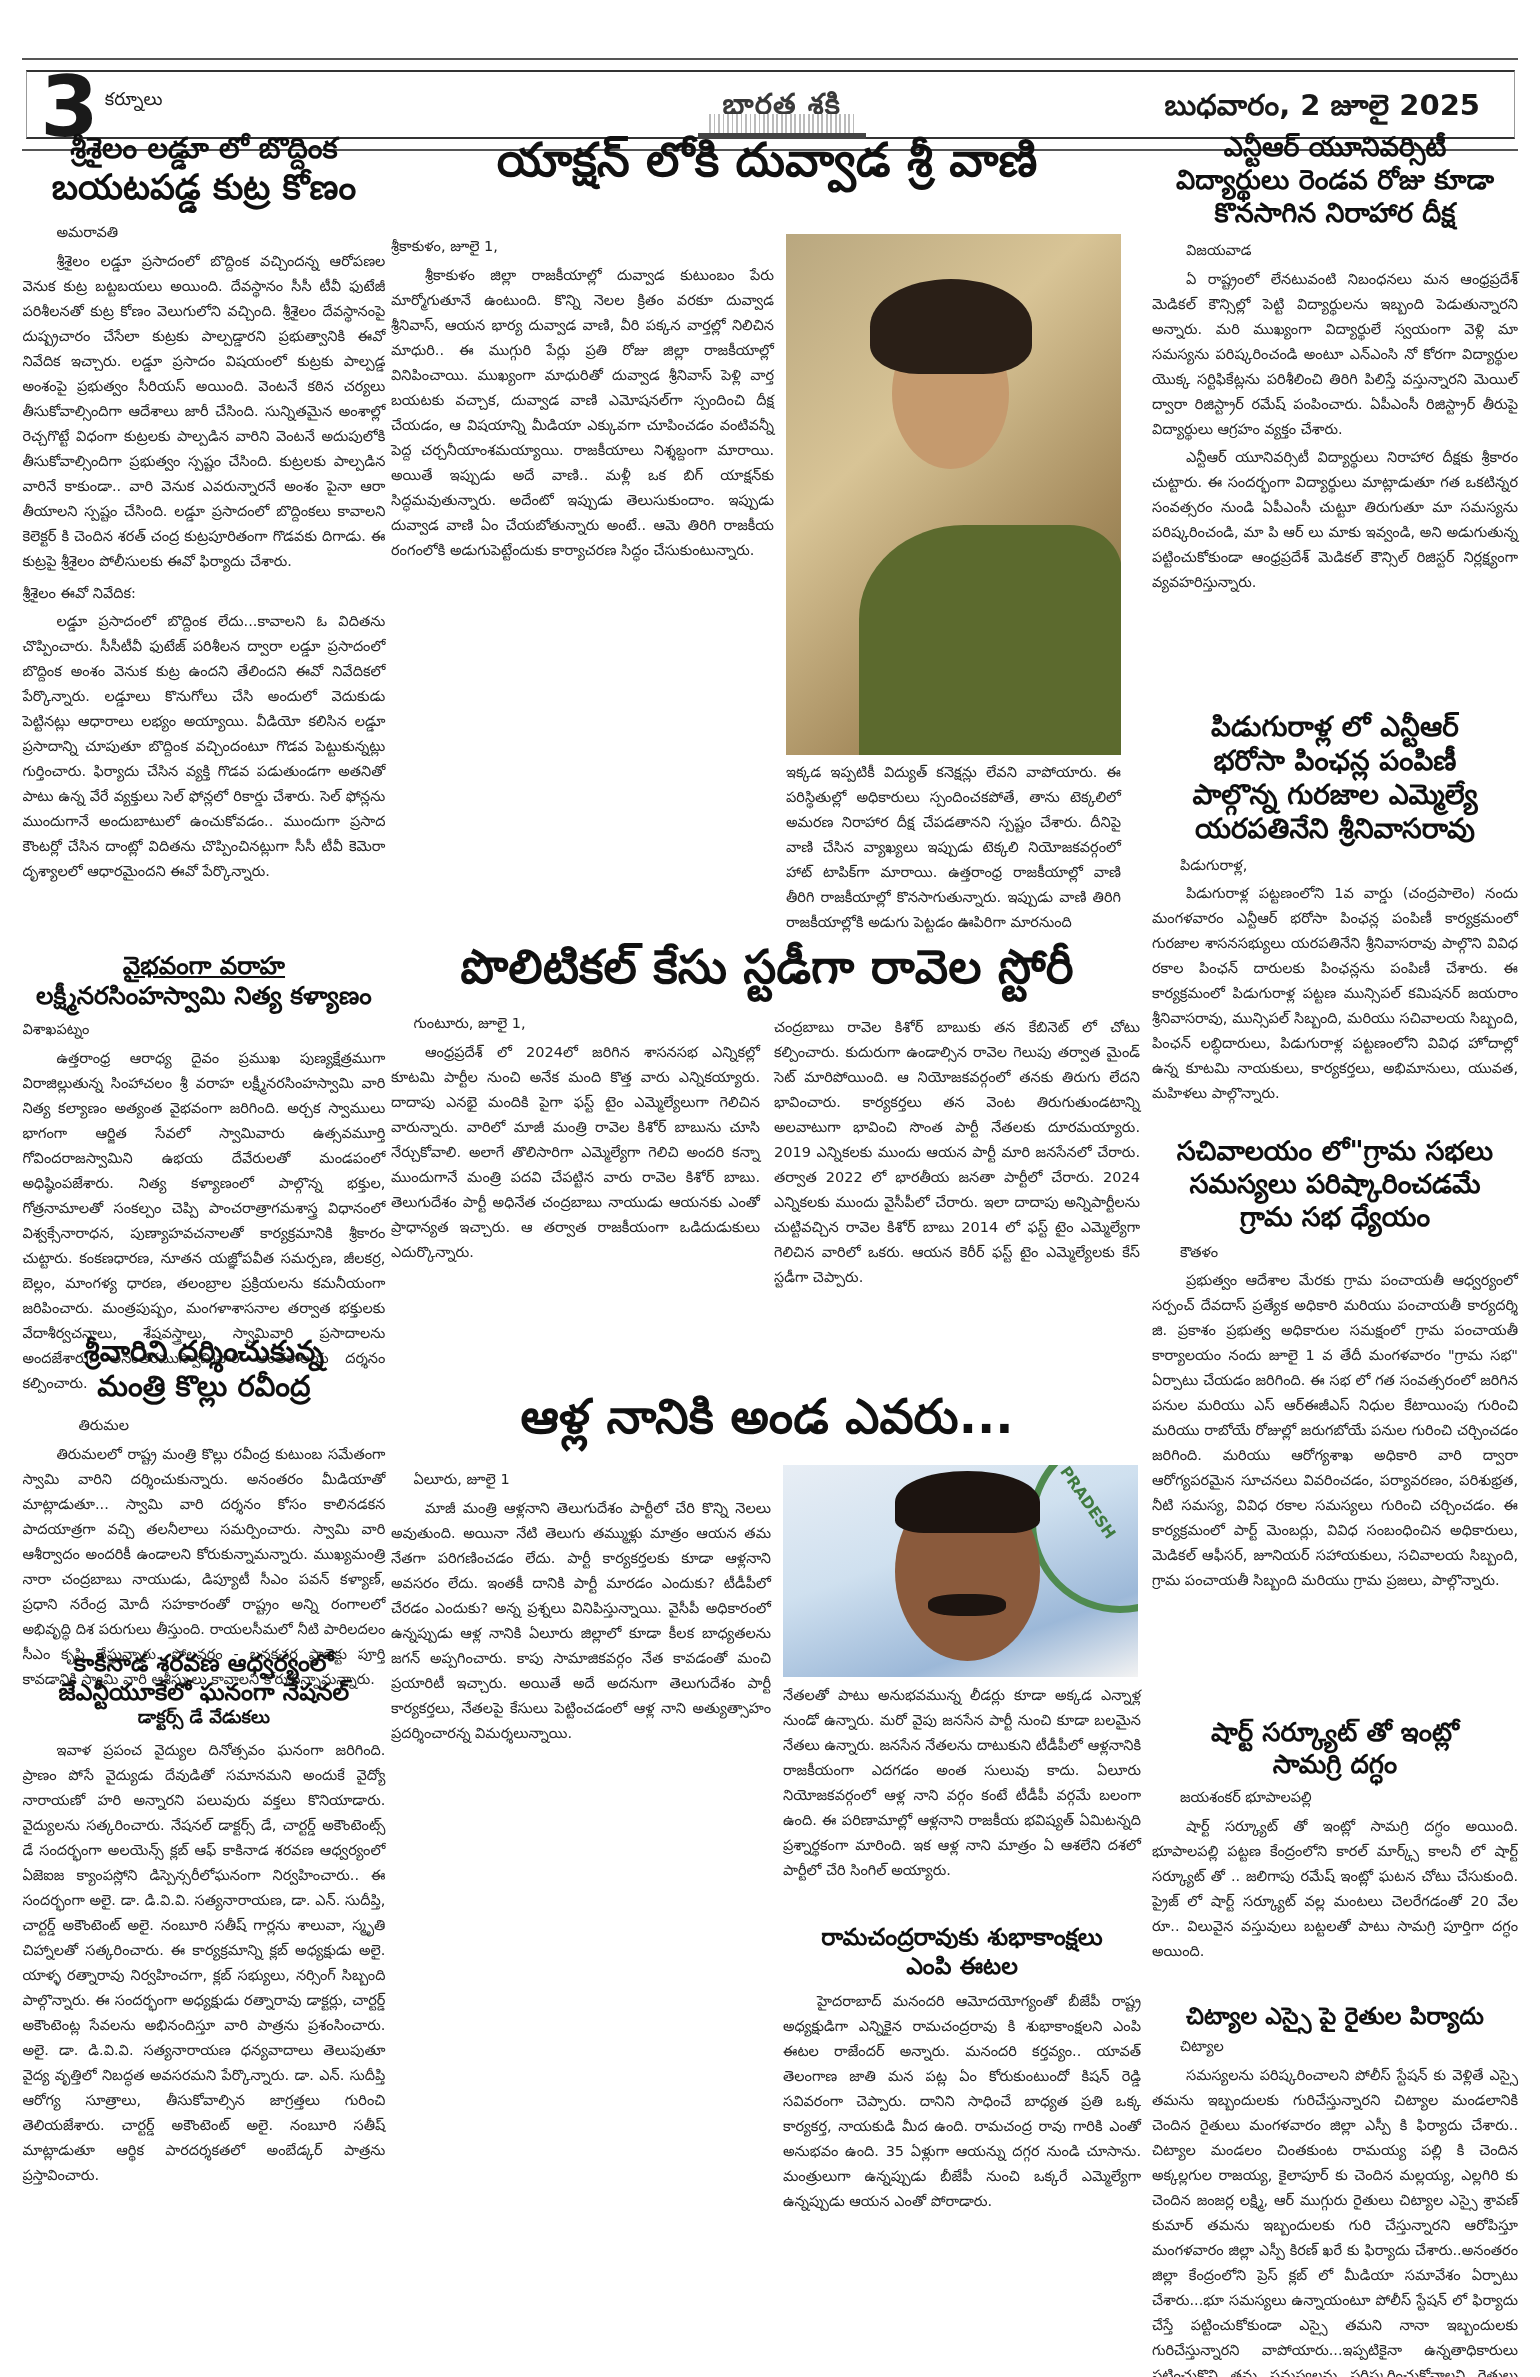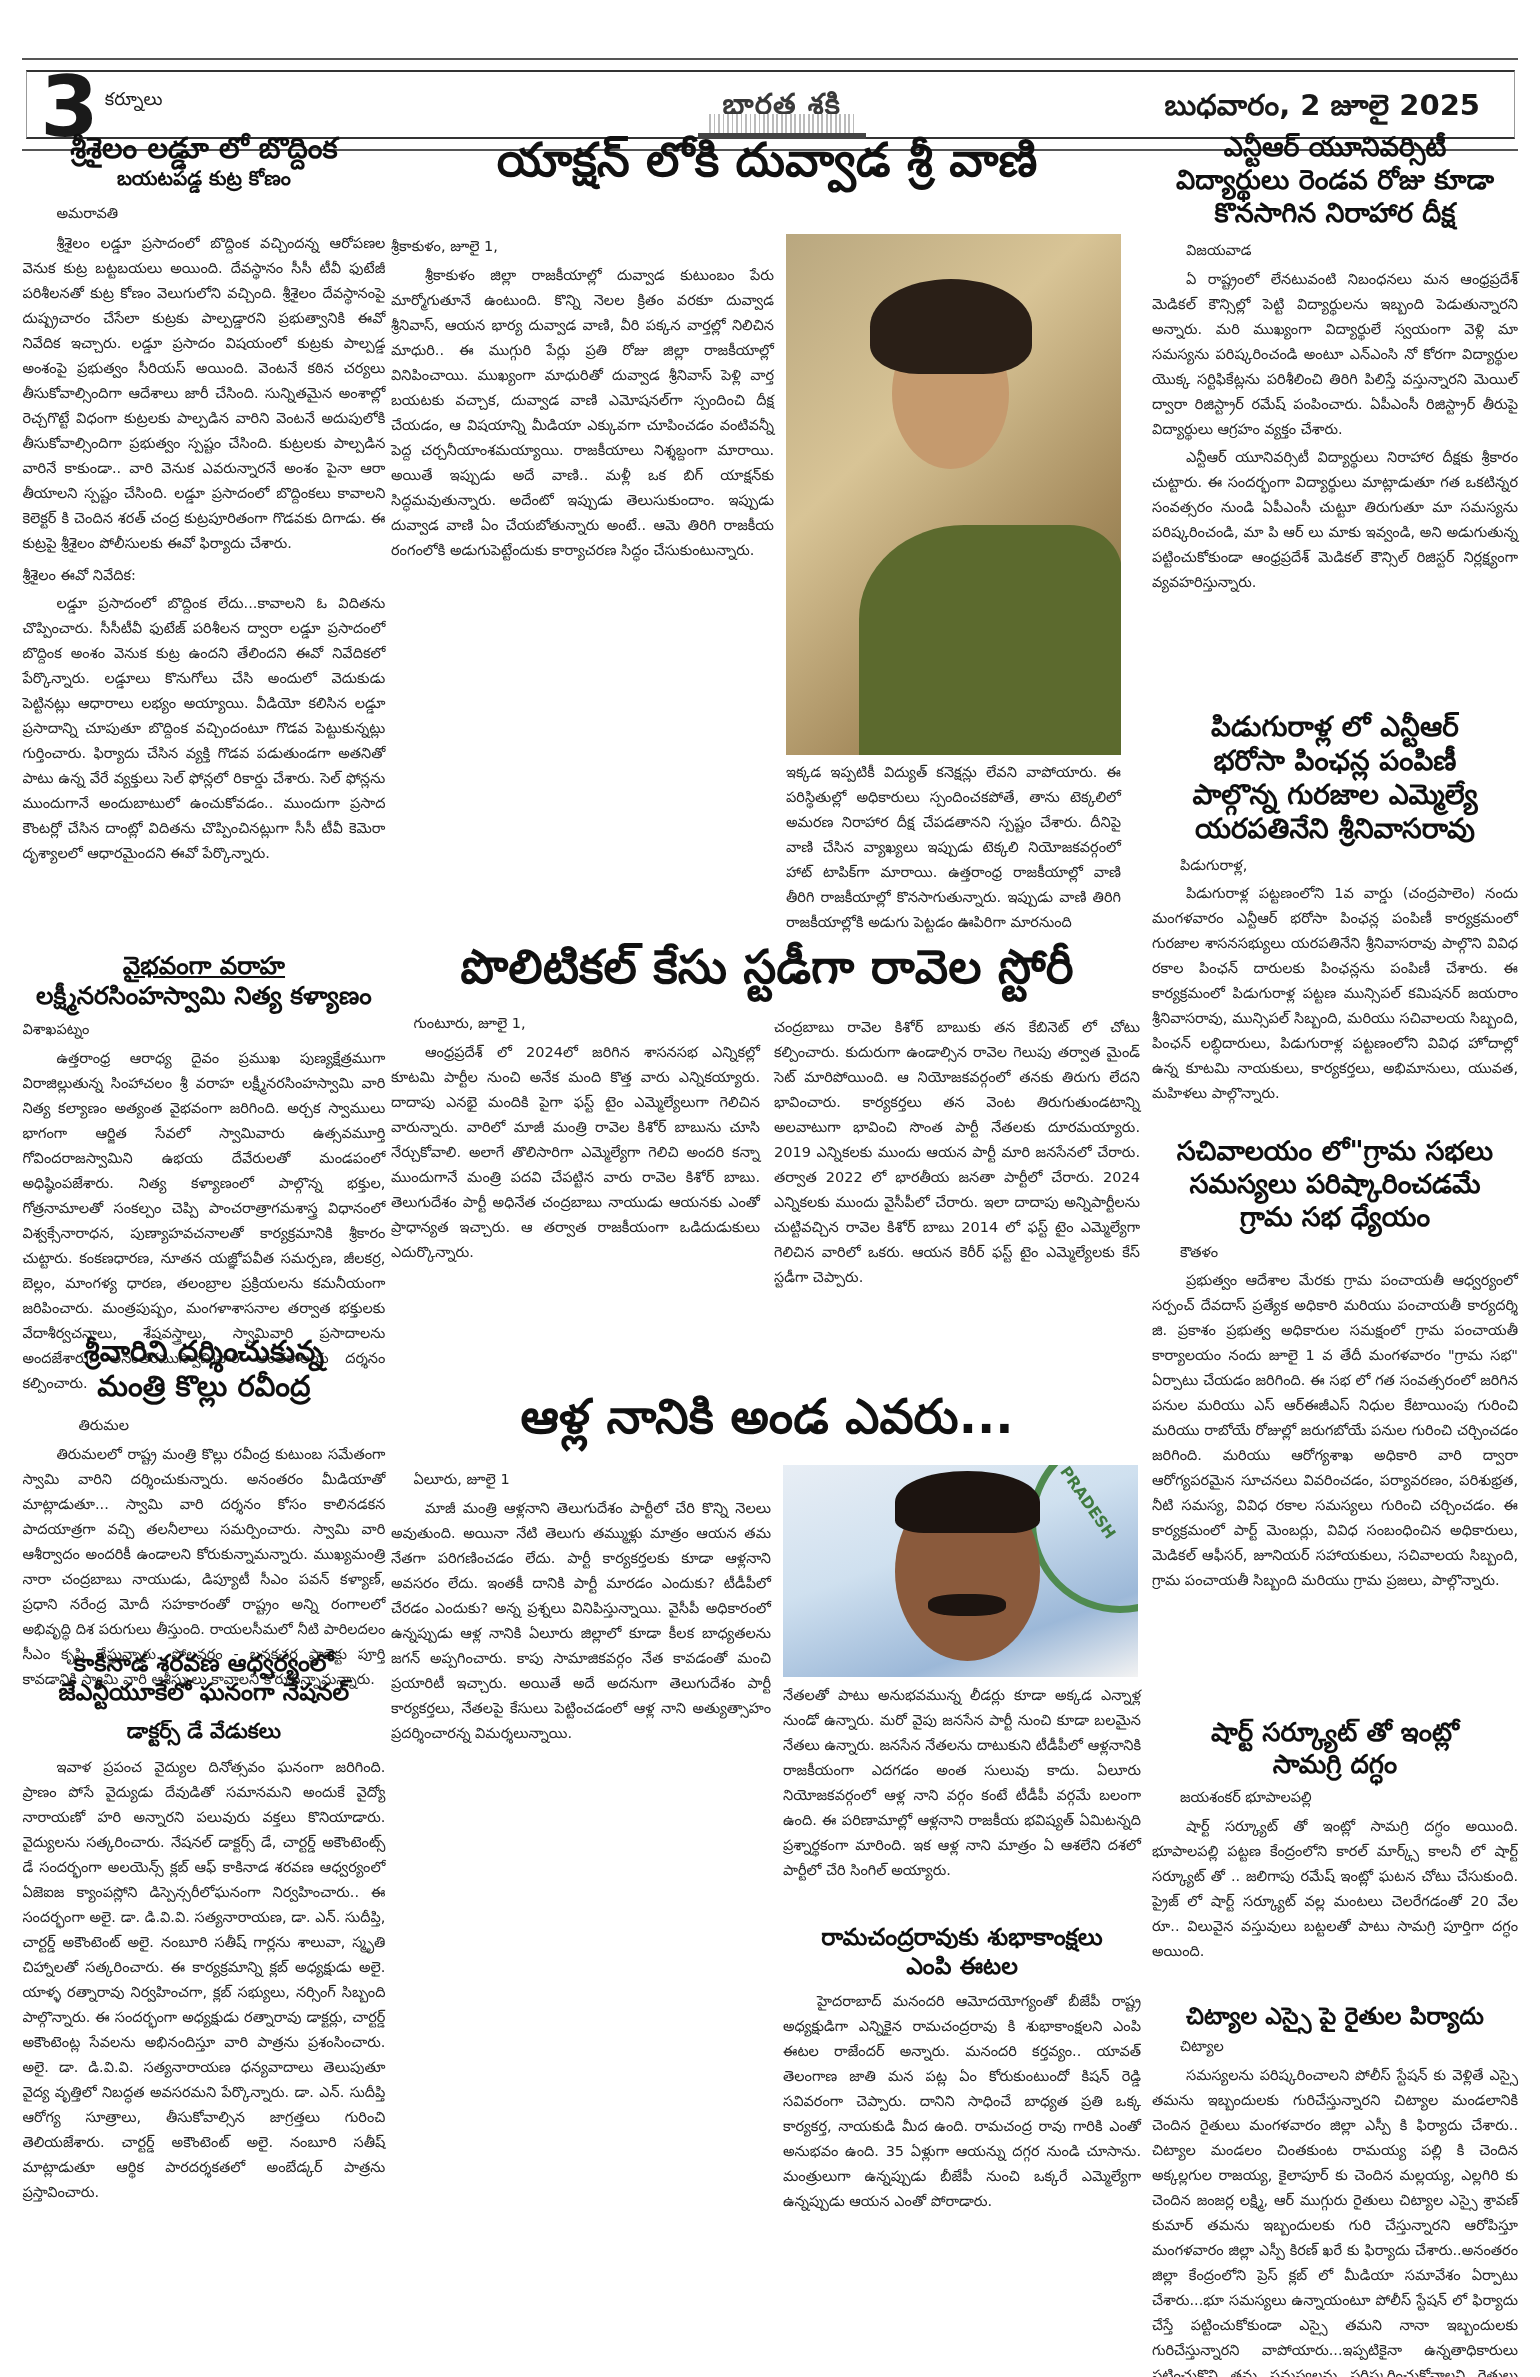--- a/index.html
+++ b/index.html
@@ -34,21 +34,21 @@
       <div class="logo-text">భారత శక్తి</div>
       <div class="logo-rays"></div>
       <div class="logo-bar"></div>
     </div>
     <div class="abs dateline">బుధవారం, 2 జూలై 2025</div>
   </div>
 </div>
 
 <div class="abs" style="left:22.4px;top:131px;width:363px;">
   <div class="headline" style="font-size:29px;">శ్రీశైలం లడ్డూ లో బొద్దింక</div>
-  <div class="headline" style="font-size:20px;">బయటపడ్డ కుట్ర కోణం</div>
+  <div class="headline" style="font-size:35px;">బయటపడ్డ కుట్ర కోణం</div>
   <div class="dateline-small" style="margin:14.5px 0 5.6px 34px;">అమరావతి</div>
   <div class="body-text">
     <p>శ్రీశైలం లడ్డూ ప్రసాదంలో బొద్దింక వచ్చిందన్న ఆరోపణల వెనుక కుట్ర బట్టబయలు అయింది. దేవస్థానం సీసీ టీవీ ఫుటేజీ పరిశీలనతో కుట్ర కోణం వెలుగులోని వచ్చింది. శ్రీశైలం దేవస్థానంపై దుష్ప్రచారం చేసేలా కుట్రకు పాల్పడ్డారని ప్రభుత్వానికి ఈవో నివేదిక ఇచ్చారు. లడ్డూ ప్రసాదం విషయంలో కుట్రకు పాల్పడ్డ అంశంపై ప్రభుత్వం సీరియస్ అయింది. వెంటనే కఠిన చర్యలు తీసుకోవాల్సిందిగా ఆదేశాలు జారీ చేసింది. సున్నితమైన అంశాల్లో రెచ్చగొట్టే విధంగా కుట్రలకు పాల్పడిన వారిని వెంటనే అదుపులోకి తీసుకోవాల్సిందిగా ప్రభుత్వం స్పష్టం చేసింది. కుట్రలకు పాల్పడిన వారినే కాకుండా.. వారి వెనుక ఎవరున్నారనే అంశం పైనా ఆరా తీయాలని స్పష్టం చేసింది. లడ్డూ ప్రసాదంలో బొద్దింకలు కావాలని కెలెక్టర్ కి చెందిన శరత్ చంద్ర కుట్రపూరితంగా గొడవకు దిగాడు. ఈ కుట్రపై శ్రీశైలం పోలీసులకు ఈవో ఫిర్యాదు చేశారు.</p>
     <p style="text-indent:0;margin-top:6.7px;">శ్రీశైలం ఈవో నివేదిక:</p>
     <p>లడ్డూ ప్రసాదంలో బొద్దింక లేదు...కావాలని ఓ విదితను చొప్పించారు. సీసీటీవీ ఫుటేజ్ పరిశీలన ద్వారా లడ్డూ ప్రసాదంలో బొద్దింక అంశం వెనుక కుట్ర ఉందని తేలిందని ఈవో నివేదికలో పేర్కొన్నారు. లడ్డూలు కొనుగోలు చేసి అందులో వెదుకుడు పెట్టినట్లు ఆధారాలు లభ్యం అయ్యాయి. వీడియో కలిసిన లడ్డూ ప్రసాదాన్ని చూపుతూ బొద్దింక వచ్చిందంటూ గొడవ పెట్టుకున్నట్లు గుర్తించారు. ఫిర్యాదు చేసిన వ్యక్తి గొడవ పడుతుండగా అతనితో పాటు ఉన్న వేరే వ్యక్తులు సెల్ ఫోన్లలో రికార్డు చేశారు. సెల్ ఫోన్లను ముందుగానే అందుబాటులో ఉంచుకోవడం.. ముందుగా ప్రసాద కౌంటర్లో చేసిన దాంట్లో విదితను చొప్పించినట్లుగా సీసీ టీవీ కెమెరా దృశ్యాలలో ఆధారమైందని ఈవో పేర్కొన్నారు.</p>
   </div>
 </div>
 
 <div class="abs" style="left:22.4px;top:951px;width:363px;">
   <div class="headline" style="font-size:24.6px;text-decoration:underline;">వైభవంగా వరాహ</div>
@@ -64,21 +64,21 @@
   <div class="headline" style="font-size:29px;">మంత్రి కొల్లు రవీంద్ర</div>
   <div class="dateline-small" style="margin:12.3px 0 4.5px 56px;">తిరుమల</div>
   <div class="body-text">
     <p>తిరుమలలో రాష్ట్ర మంత్రి కొల్లు రవీంద్ర కుటుంబ సమేతంగా స్వామి వారిని దర్శించుకున్నారు. అనంతరం మీడియాతో మాట్లాడుతూ... స్వామి వారి దర్శనం కోసం కాలినడకన పాదయాత్రగా వచ్చి తలనీలాలు సమర్పించారు. స్వామి వారి ఆశీర్వాదం అందరికీ ఉండాలని కోరుకున్నామన్నారు. ముఖ్యమంత్రి నారా చంద్రబాబు నాయుడు, డిప్యూటీ సీఎం పవన్ కళ్యాణ్, ప్రధాని నరేంద్ర మోదీ సహకారంతో రాష్ట్రం అన్ని రంగాలలో అభివృద్ధి దిశ పరుగులు తీస్తుంది. రాయలసీమలో నీటి పారిలదలం సీఎం కృషి చేస్తున్నారు. పోలవరం - బనకచర్ల ప్రాజెక్టు పూర్తి కావడానికి స్వామి వారి ఆశీస్సులు కావాలని కోరుకున్నామన్నారు.</p>
   </div>
 </div>
 
 <div class="abs" style="left:22.4px;top:1649px;width:363px;">
   <div class="headline" style="font-size:23.5px;">కాకినాడ శరవణ ఆధ్వర్యంలో</div>
   <div class="headline" style="font-size:23.5px;">జేఎన్టీయూకేలో ఘనంగా నేషనల్</div>
-  <div class="headline" style="font-size:21px;margin-top:13px;">డాక్టర్స్ డే వేడుకలు</div>
+  <div class="headline" style="font-size:18px;">డాక్టర్స్ డే వేడుకలు</div>
   <div class="body-text" style="margin-top:10px;">
     <p>ఇవాళ ప్రపంచ వైద్యుల దినోత్సవం ఘనంగా జరిగింది. ప్రాణం పోసే వైద్యుడు దేవుడితో సమానమని అందుకే వైద్యో నారాయణో హరి అన్నారని పలువురు వక్తలు కొనియాడారు. వైద్యులను సత్కరించారు. నేషనల్ డాక్టర్స్ డే, చార్టర్డ్ అకౌంటెంట్స్ డే సందర్భంగా అలయెన్స్ క్లబ్ ఆఫ్ కాకినాడ శరవణ ఆధ్వర్యంలో ఏజెఐజ క్యాంపస్లోని డిస్పెన్సరీలోఘనంగా నిర్వహించారు.. ఈ సందర్భంగా అలై. డా. డి.వి.వి. సత్యనారాయణ, డా. ఎన్. సుదీప్తి, చార్టర్డ్ అకౌంటెంట్ అలై. నంబూరి సతీష్ గార్లను శాలువా, స్మృతి చిహ్నాలతో సత్కరించారు. ఈ కార్యక్రమాన్ని క్లబ్ అధ్యక్షుడు అలై. యాళ్ళ రత్నారావు నిర్వహించగా, క్లబ్ సభ్యులు, నర్సింగ్ సిబ్బంది పాల్గొన్నారు. ఈ సందర్భంగా అధ్యక్షుడు రత్నారావు డాక్టర్లు, చార్టర్డ్ అకౌంటెంట్ల సేవలను అభినందిస్తూ వారి పాత్రను ప్రశంసించారు. అలై. డా. డి.వి.వి. సత్యనారాయణ ధన్యవాదాలు తెలుపుతూ వైద్య వృత్తిలో నిబద్ధత అవసరమని పేర్కొన్నారు. డా. ఎన్. సుదీప్తి ఆరోగ్య సూత్రాలు, తీసుకోవాల్సిన జాగ్రత్తలు గురించి తెలియజేశారు. చార్టర్డ్ అకౌంటెంట్ అలై. నంబూరి సతీష్ మాట్లాడుతూ ఆర్థిక పారదర్శకతలో అంబేడ్కర్ పాత్రను ప్రస్తావించారు.</p>
   </div>
 </div>
 
 <div class="abs" style="left:391px;top:131px;width:752px;">
   <div class="headline" style="font-size:47px;">యాక్షన్ లోకి దువ్వాడ శ్రీ వాణి</div>
 </div>
 <div class="abs" style="left:391px;top:238px;width:383px;">
   <div class="dateline-small" style="margin:0 0 4.5px 0;">శ్రీకాకుళం, జూలై 1,</div>

